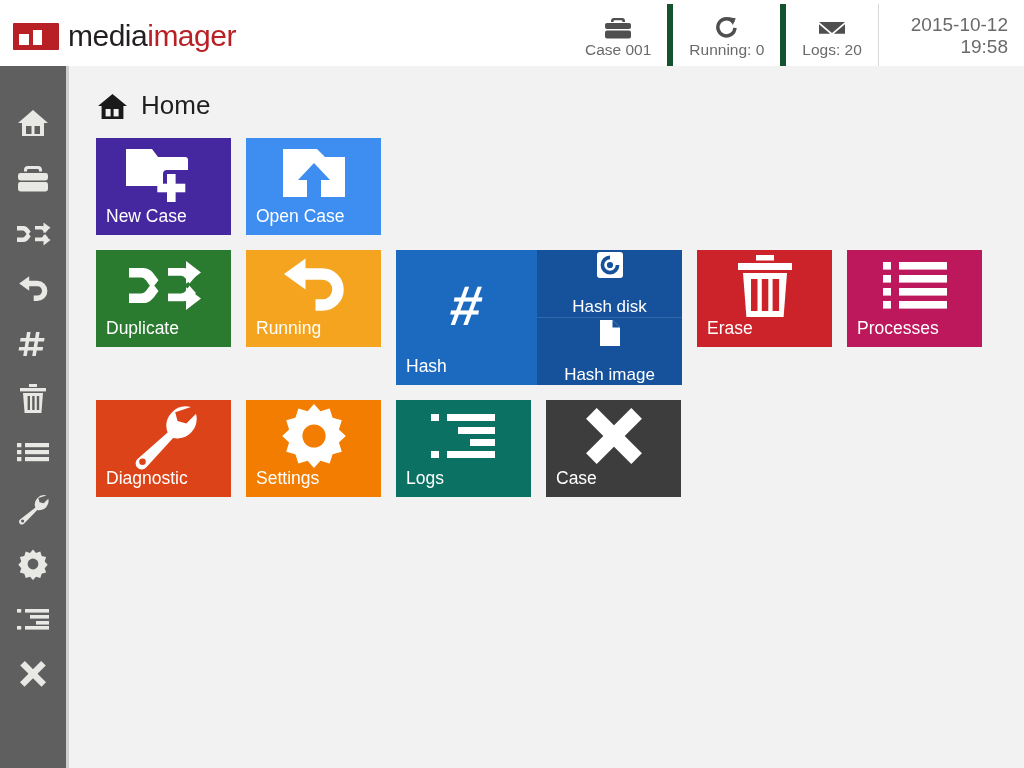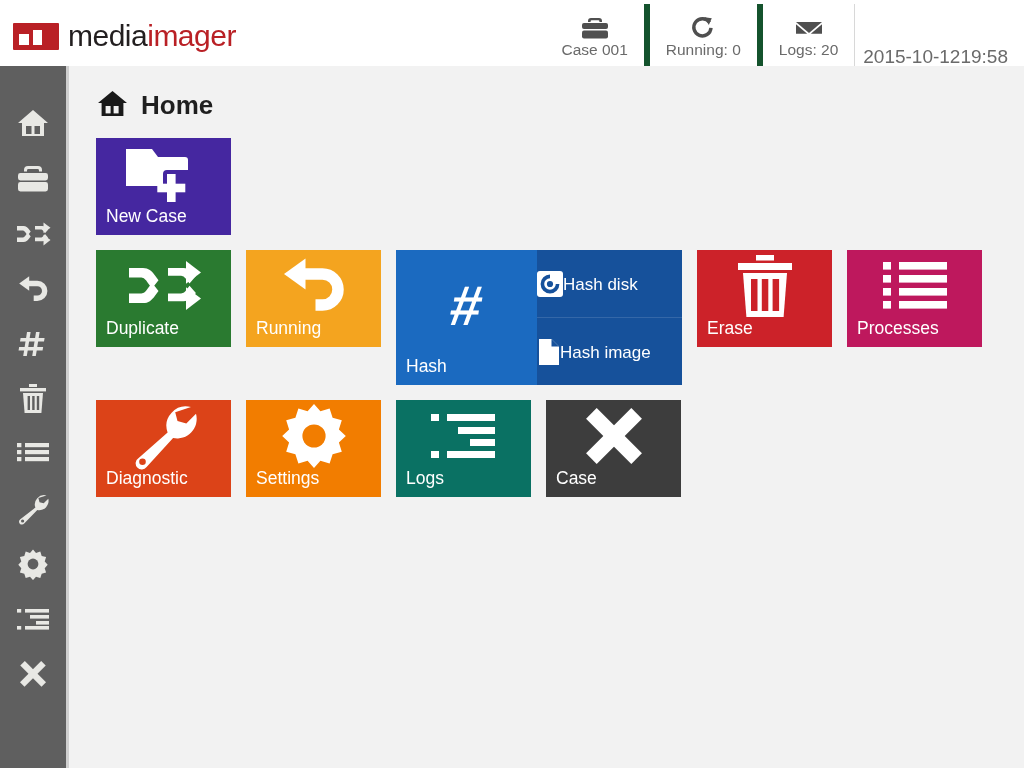--- a/index.html
+++ b/index.html
@@ -46,22 +46,22 @@
     padding: 0 16px;
     border-left: 6px solid #14532d;
     min-width: 86px;
   }
   .status-cell:first-child { border-left: none; }
   .status-icon { height: 26px; display: flex; align-items: flex-end; color: #4f4f4f; }
   .status-label {
     font-size: 15.5px; color: #6a6a6a; margin-top: 1px; white-space: nowrap;
   }
   .datetime {
-    display: flex; flex-direction: row; align-items: flex-end;
-    justify-content: center; padding: 0 2px 0 8px;
+    display: flex; flex-direction: column; align-items: flex-end;
+    justify-content: center; padding: 0 2px 0 32px;
     border-left: 1px solid #d8d8d8;
   }
   .datetime div { font-size: 19px; color: #6a6a6a; line-height: 1.15; }
 
   
   .sidebar {
     position: absolute; left: 0; top: 66px;
     width: 66px; height: 702px;
     background: #5f5f5f;
     padding-top: 30px;
@@ -76,23 +76,22 @@
   .side-item svg { display: block; }
 
   
   .content {
     position: absolute; left: 66px; top: 66px;
     width: 958px; height: 702px;
     background: #f2f2f2;
     border-left: 3px solid #cfcfcf;
   }
   .crumb {
-    display: flex; align-items: flex-start;
+    display: flex; align-items: flex-end;
     margin: 24px 0 8px 28px;
-    font-weight: bold;
   }
   .crumb-icon { color: #1a1a1a; display: flex; margin-right: 13px; }
   .crumb-title { font-size: 26px; color: #1f1f1f; }
 
   
   .tile-area { position: relative; margin: 17px 0 0 27px; width: 920px; }
   .tile-row { display: flex; margin-bottom: 15px; }
   .tile {
     width: 135px; height: 97px;
     margin-right: 15px;
@@ -110,22 +109,22 @@
     position: absolute; left: 10px; bottom: 8px;
     color: #ffffff; font-size: 17.5px; white-space: nowrap;
   }
 
   
   .tile-wide { width: 286px; height: 135px; margin-right: 15px; display: flex; flex: none; }
   .hash-main { width: 141px; height: 135px; position: relative; cursor: pointer; }
   .hash-subs { width: 145px; height: 135px; display: flex; flex-direction: column; }
   .hash-sub {
     flex: 1; position: relative; cursor: pointer;
-    display: flex; flex-direction: row;
-    align-items: center; justify-content: flex-start;
+    display: flex; flex-direction: column;
+    align-items: center; justify-content: space-between;
   }
   .hash-sub + .hash-sub { border-top: 1px solid rgba(255,255,255,0.13); }
   .hash-sub .si { height: 30px; display: flex; align-items: center; justify-content: center; }
   .hash-sub .sl { color: #ffffff; font-size: 17px; margin-top: 2px; white-space: nowrap; }
   .hash-num {
     position: absolute; left: 0; right: 0; top: 6px; bottom: 30px;
     display: flex; align-items: center; justify-content: center;
     color: #fff; font-size: 56px; font-weight: bold;
     font-family: "Liberation Sans", sans-serif;
     transform: skewX(-9deg);
@@ -329,20 +328,29 @@
           <div class="tile-icon">
             <svg width="82" height="62" viewBox="0 0 82 62">
               <path fill="#fff" d="M3 6h26l6 8h27a3 3 0 0 1 3 3v10H44a4 4 0 0 0-4 4v12H3z"></path>
               <rect x="44" y="31" width="8.6" height="28" fill="#fff"></rect>
               <rect x="34.3" y="40.7" width="28" height="8.6" fill="#fff"></rect>
             </svg>
           </div>
           <div class="tile-label">New Case</div>
         </div>
 
+        <div class="tile" style="background:#3d8ef0">
+          <div class="tile-icon">
+            <svg width="74" height="62" viewBox="0 0 74 62">
+              <path fill="#fff" d="M6 6h34l8 8h20v40H6z"></path>
+              <path fill="#3d8ef0" d="M37 20l16 17h-9v21h-14V37h-9z"></path>
+            </svg>
+          </div>
+          <div class="tile-label">Open Case</div>
+        </div>
 
       </div>
 
       <div class="tile-row">
 
         <div class="tile" style="background:#2a7a30">
           <div class="tile-icon">
             <svg width="78" height="56" viewBox="0 0 78 56">
               <path fill="#fff" d="M4 10h14c5.6 0 8.6 2.8 12 7.4l3.5 4.8-6.5 8.2-4.8-6.5c-2.6-3.5-4.1-4.3-6.7-4.3H4z"></path>
               <path fill="#fff" d="M4 35.5h11.5c2.6 0 4.1-.8 6.7-4.3l4.8-6.5 6.5 8.2-3.5 4.8c-3.4 4.6-6.4 7.4-12 7.4H4z"></path>

